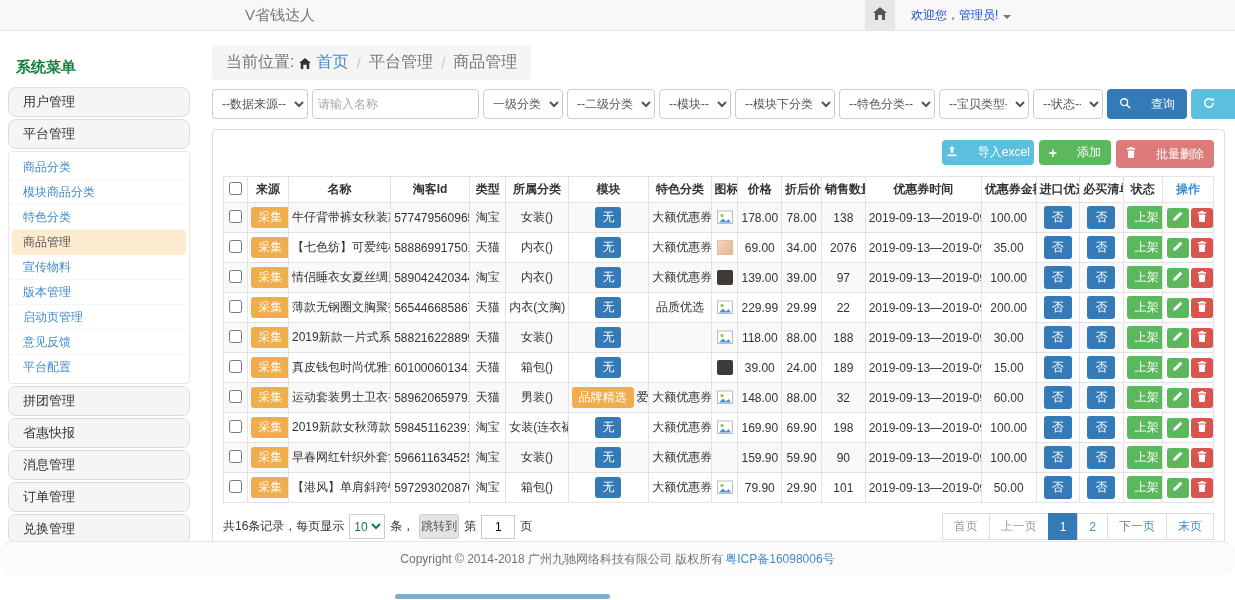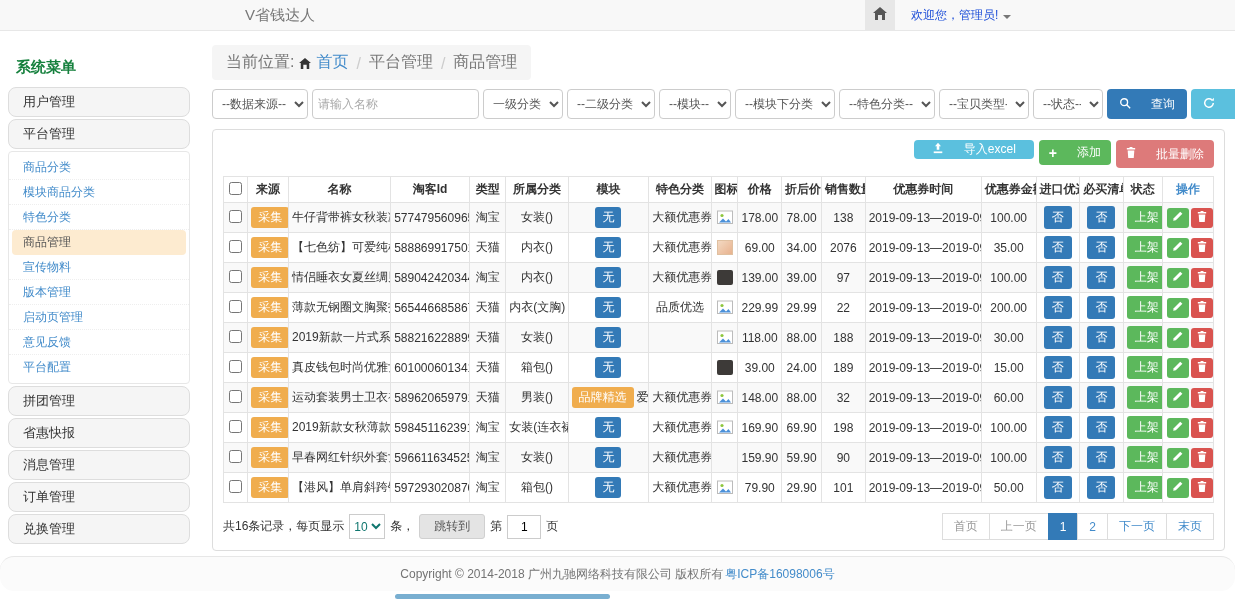--- a/index.html
+++ b/index.html
@@ -40,21 +40,21 @@
   .ctl { height:30px; border:1px solid #ccc; border-radius:4px; font-size:12px; color:#555;
     padding:0 5px; background:#fff; }
   input.ctl::placeholder { color:#aaa; }
   .btn { border:none; border-radius:4px; color:#fff; font-size:12px; cursor:pointer;
     display:inline-flex; align-items:center; gap:20px; justify-content:center; white-space:nowrap; }
   .btn-search { background:var(--primary,#337ab7); height:30px; padding:0 12px; }
   .btn-reset  { background:var(--info,#5bc0de);  height:30px; padding:0 12px; }
   
   .panel { margin-top:10px; border:1px solid #ddd; border-radius:4px; padding:10px; background:#fff; }
   .toolbar { display:flex; justify-content:flex-end; gap:5px; margin-bottom:8px; }
-  .btn-import { background:var(--info,#5bc0de);  height:19px; padding:0 18px; }
+  .btn-import { background:var(--info,#5bc0de);  height:25px; padding:0 4px; }
   .btn-add    { background:var(--success,#5cb85c); height:25px; padding:0 10px; }
   .btn-batch  { background:var(--danger-soft,#dd7a7a); height:28px; padding:0 10px; }
   .plus-glyph { font-weight:bold; font-size:14px; line-height:1; }
   
   table { width:100%; border-collapse:collapse; font-size:12px; table-layout:fixed; }
   th,td { border:1px solid #e3e3e3; text-align:center; padding:3px 3px; height:26px;
     white-space:nowrap; overflow:hidden; }
   th { font-weight:bold; color:#333; background:#fff; }
   th.op-col { color:#428bca; }
   tbody tr:nth-child(odd) { background:#f9f9f9; }
@@ -71,30 +71,30 @@
   .iconbtn.green { background:var(--success,#5cb85c); }
   .iconbtn.red   { background:var(--danger,#d9534f); }
   .thumb { display:inline-block; width:16px; height:15px; vertical-align:middle; }
   .thumb.photo { background:linear-gradient(135deg,#f3d9c2,#e8b28e); border:1px solid #e0c0a0; }
   .thumb.dark  { background:#3d3a38; border-radius:2px; }
   
   .pager { display:flex; justify-content:space-between; align-items:center; margin-top:10px;
     font-size:12px; color:#333; }
   .pager-left { display:flex; align-items:center; gap:5px; }
   .per-page { height:25px; border:1px solid #ccc; font-size:12px; background:#fff; color:#0f766e; }
-  .jump-btn { background:#e4e4e4; border:1px solid #d0d0d0; border-radius:3px; padding:3px 14px;
+  .jump-btn { background:#e4e4e4; border:1px solid #d0d0d0; border-radius:3px; padding:3px 1px;
     font-size:12px; color:#555; cursor:pointer; font-family:inherit; }
   .page-input { width:34px; height:24px; border:1px solid #ccc; text-align:center; font-size:12px; }
   .pager-right { display:flex; }
   .page-btn { border:1px solid #ddd; background:#fff; color:#428bca; font-size:12px;
     padding:4px 11px; margin-left:-1px; cursor:pointer; font-family:inherit; }
   .page-btn.disabled { color:#999; }
   .page-btn.active { background:var(--primary,#337ab7); color:#fff; border-color:var(--primary,#337ab7); }
   
-  footer { position:absolute; left:0; top:556px; width:1235px; height:35px; background:#fbfbfb;
+  footer { position:absolute; left:0; top:541px; width:1235px; height:35px; background:#fbfbfb;
     border-top:1px solid #e7e7e7; display:flex; align-items:center; justify-content:center;
     font-size:12px; color:#737373; z-index:5;border-radius:14px; }
   footer a { color:#428bca; text-decoration:none; margin-left:2px; }
   .hscroll-thumb { position:absolute; left:395px; top:594px; width:215px; height:5px;
     border-radius:3px; background:#79afd1; z-index:6; }
 </style>
 </head>
 <body>
 
 <header class="navbar">

